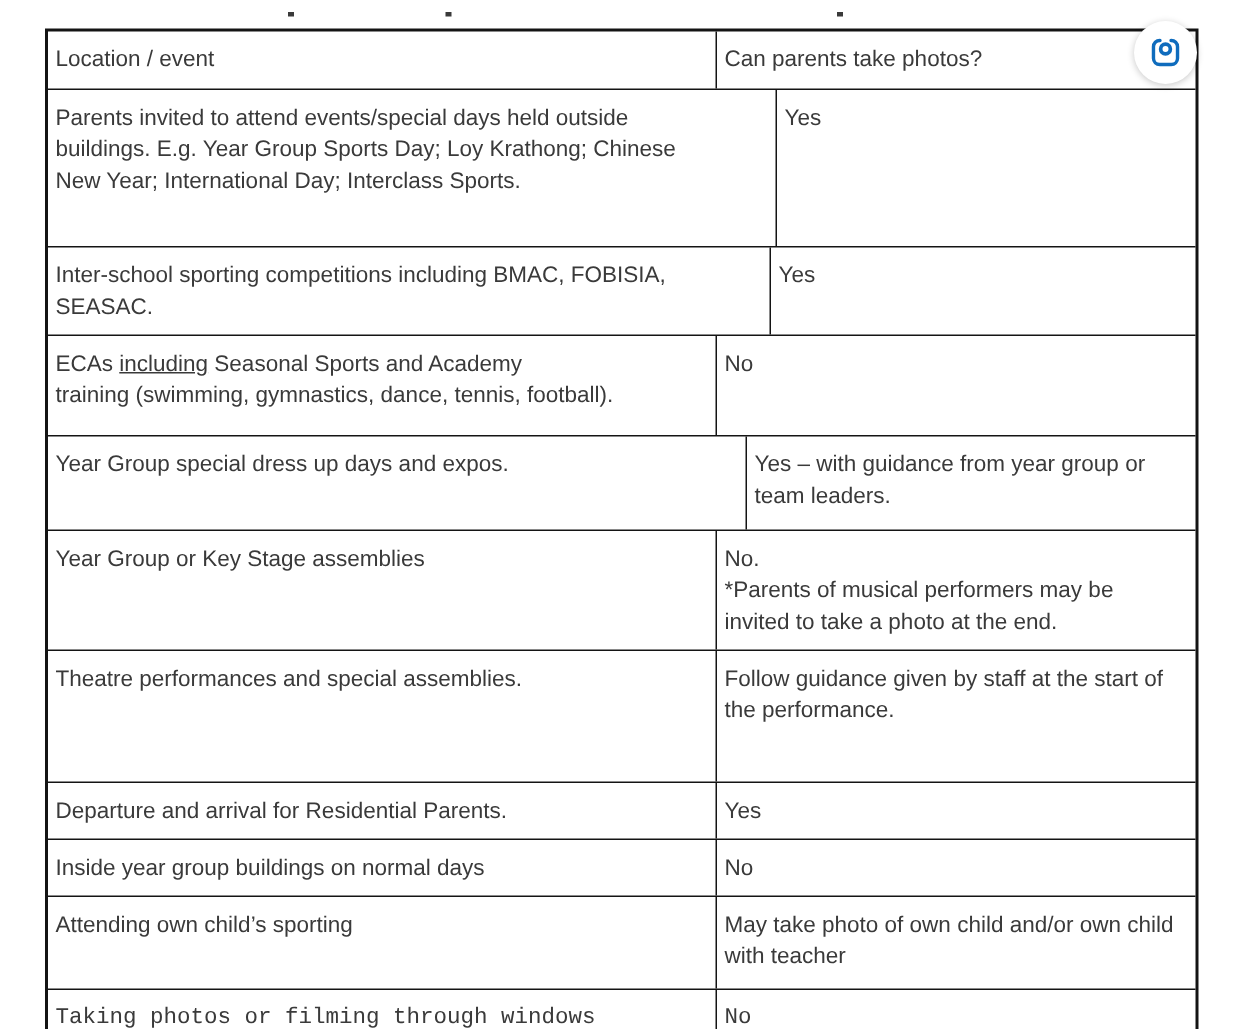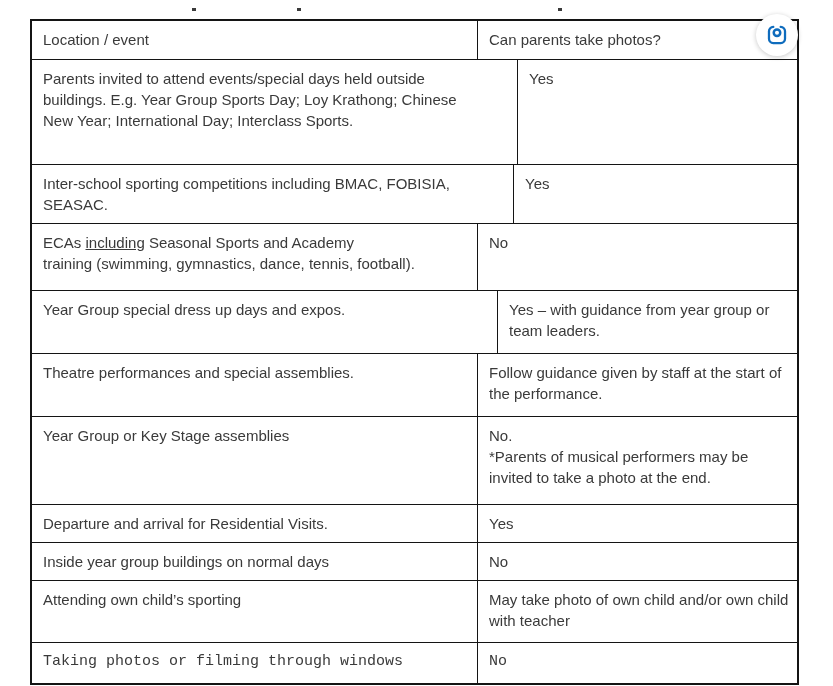--- a/index.html
+++ b/index.html
@@ -37,21 +37,21 @@
     background: #ffffff;
   }
   .t-row {
     display: grid;
     grid-template-columns: 445px 1fr;
   }
   .t-row + .t-row {
     border-top: 1px solid #141414;
   }
   .cell {
-    padding: 8px 8px 8px 11px;
+    padding: 8px 8px 8px 5px;
     font-size: 15px;
     line-height: 21px;
     color: #3a3a3a;
     white-space: pre-wrap;
     box-sizing: border-box;
   }
   .cell.answer {
     border-left: 1px solid #141414;
   }
   .u { text-decoration: underline; }
@@ -117,32 +117,32 @@
 training (swimming, gymnastics, dance, tennis, football).</span></div>
       <div class="cell answer">No</div>
     </div>
 
     <div class="t-row">
       <div class="cell">Year Group special dress up days and expos.</div>
       <div class="cell answer">Yes – with guidance from year group or team leaders.</div>
     </div>
 
     <div class="t-row">
-      <div class="cell">Theatre performances and special assemblies.</div>
-      <div class="cell answer">Follow guidance given by staff at the start of the performance.</div>
-    </div>
-
-    <div class="t-row">
       <div class="cell">Year Group or Key Stage assemblies</div>
       <div class="cell answer">No.
 *Parents of musical performers may be invited to take a photo at the end.</div>
     </div>
 
     <div class="t-row">
-      <div class="cell">Departure and arrival for Residential Visits.</div>
+      <div class="cell">Theatre performances and special assemblies.</div>
+      <div class="cell answer">Follow guidance given by staff at the start of the performance.</div>
+    </div>
+
+    <div class="t-row">
+      <div class="cell">Departure and arrival for Residential Parents.</div>
       <div class="cell answer">Yes</div>
     </div>
 
     <div class="t-row">
       <div class="cell">Inside year group buildings on normal days</div>
       <div class="cell answer">No</div>
     </div>
 
     <div class="t-row">
       <div class="cell">Attending own child’s sporting</div>

